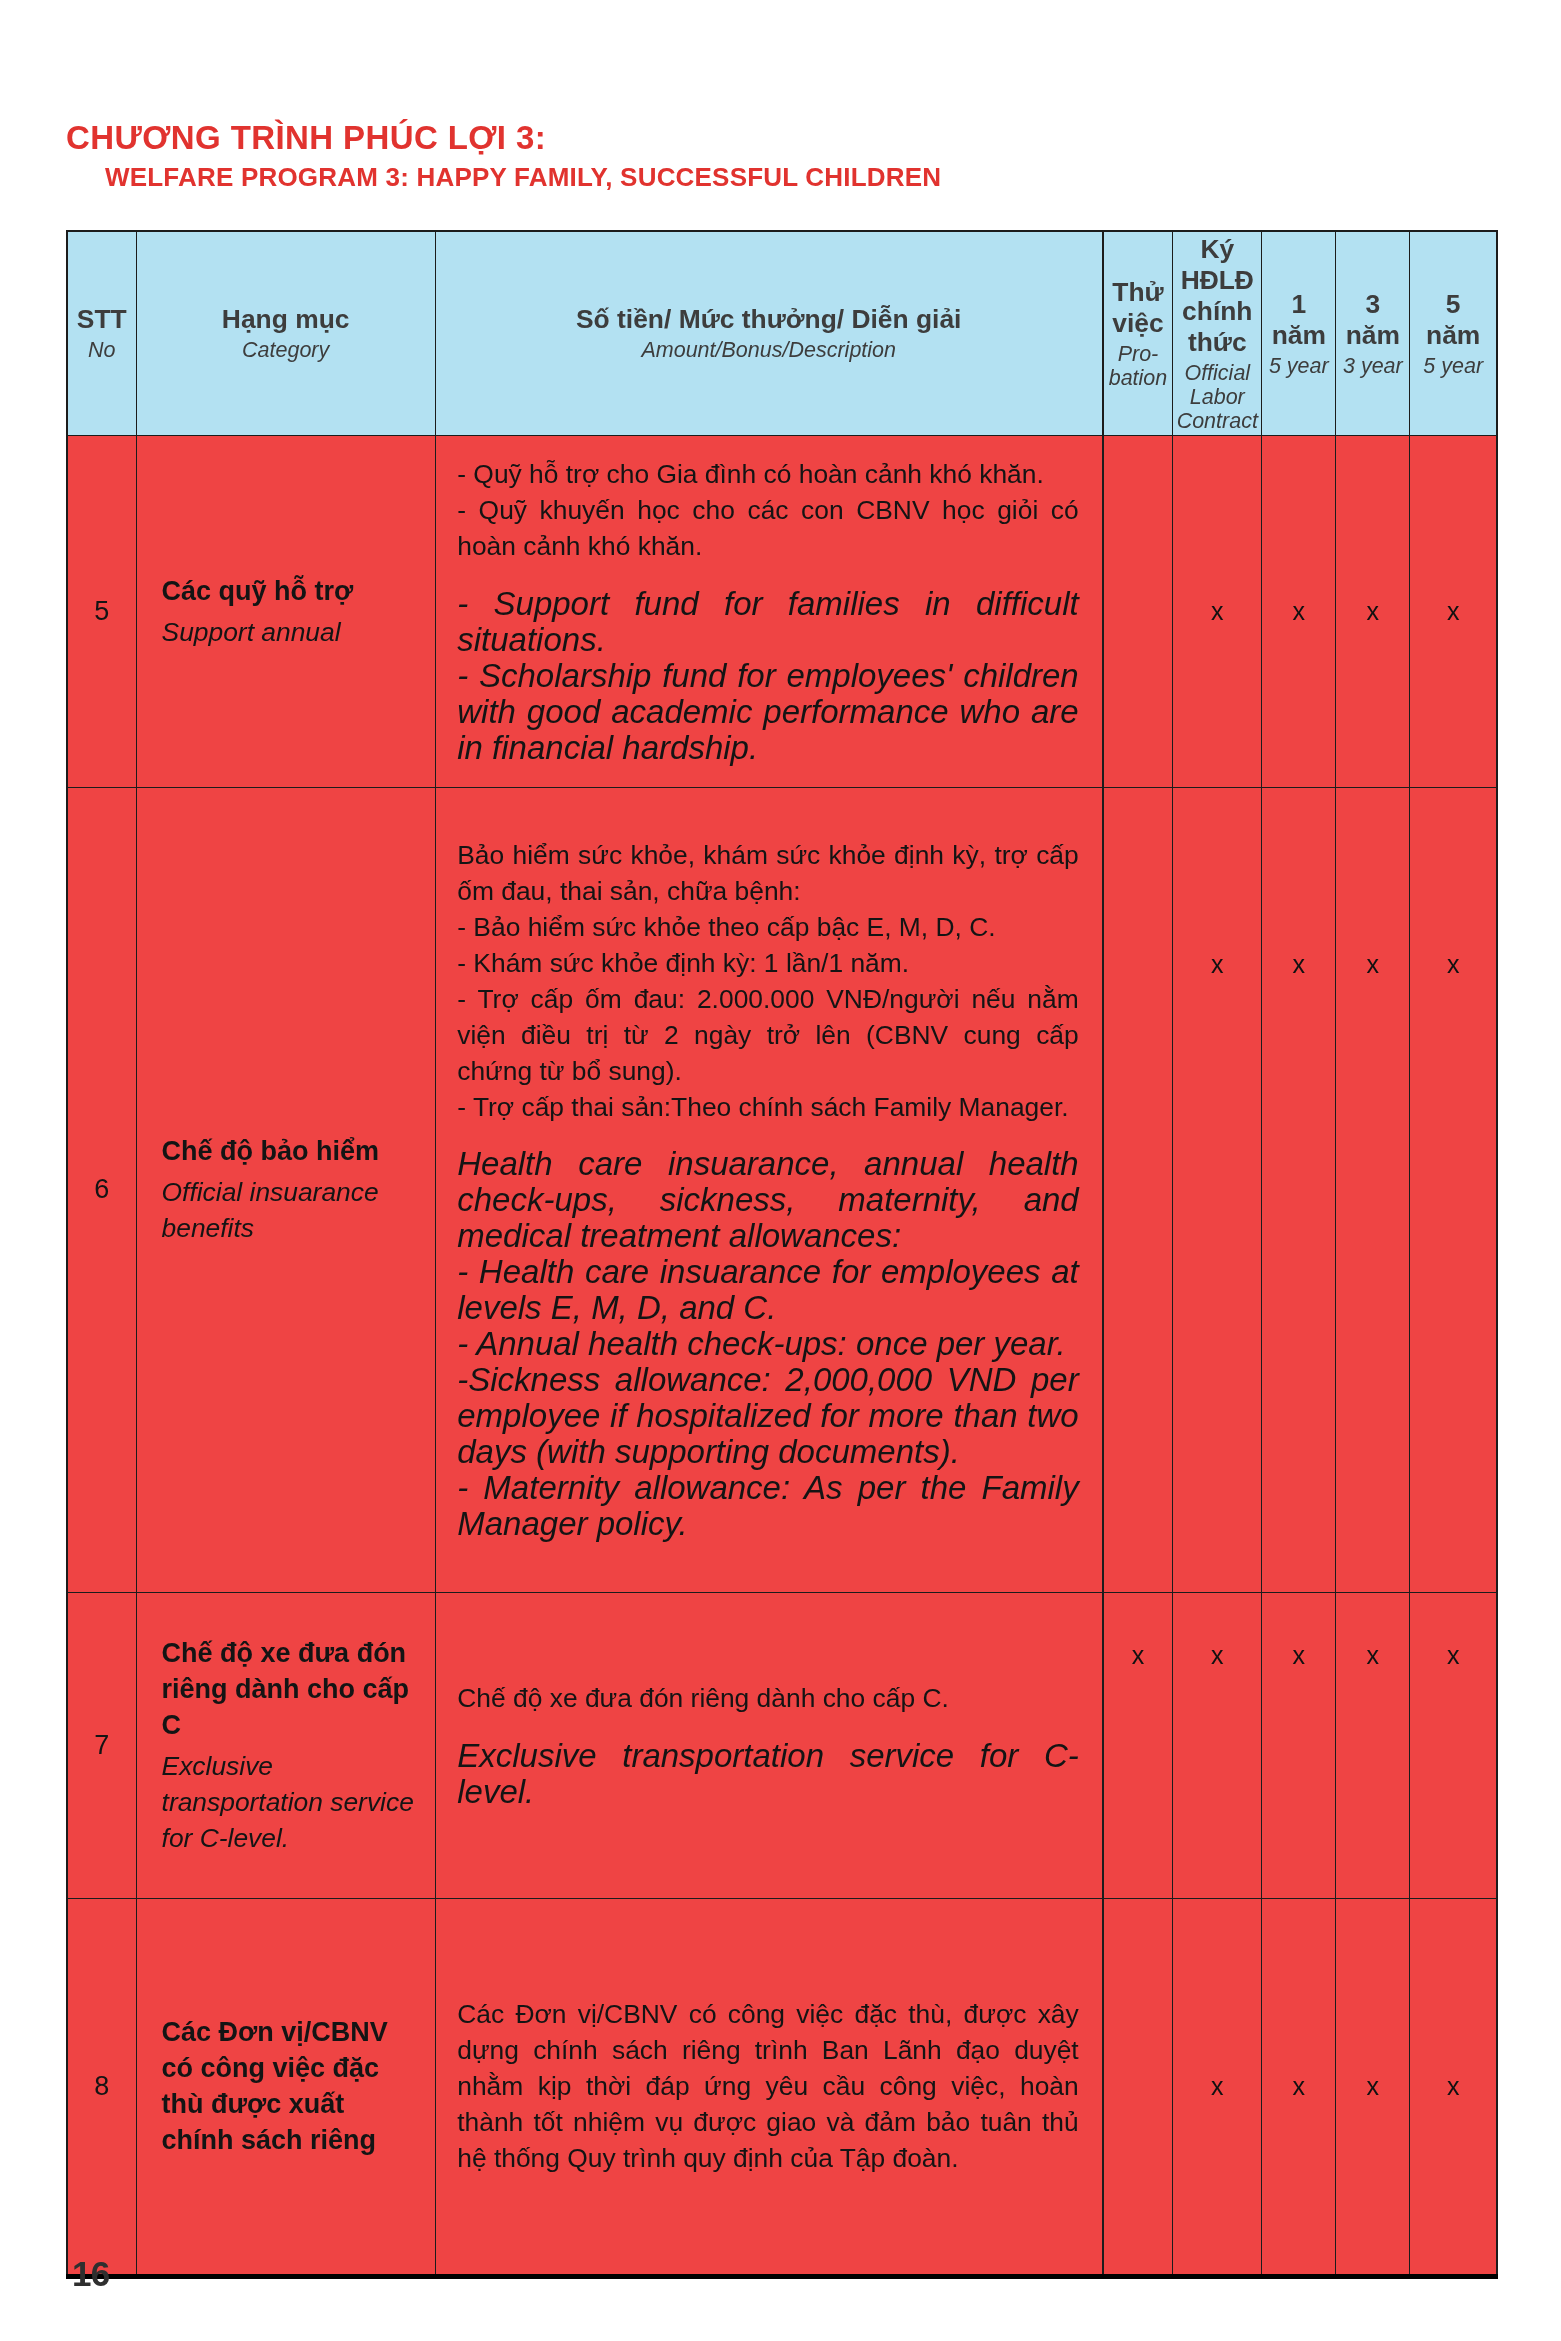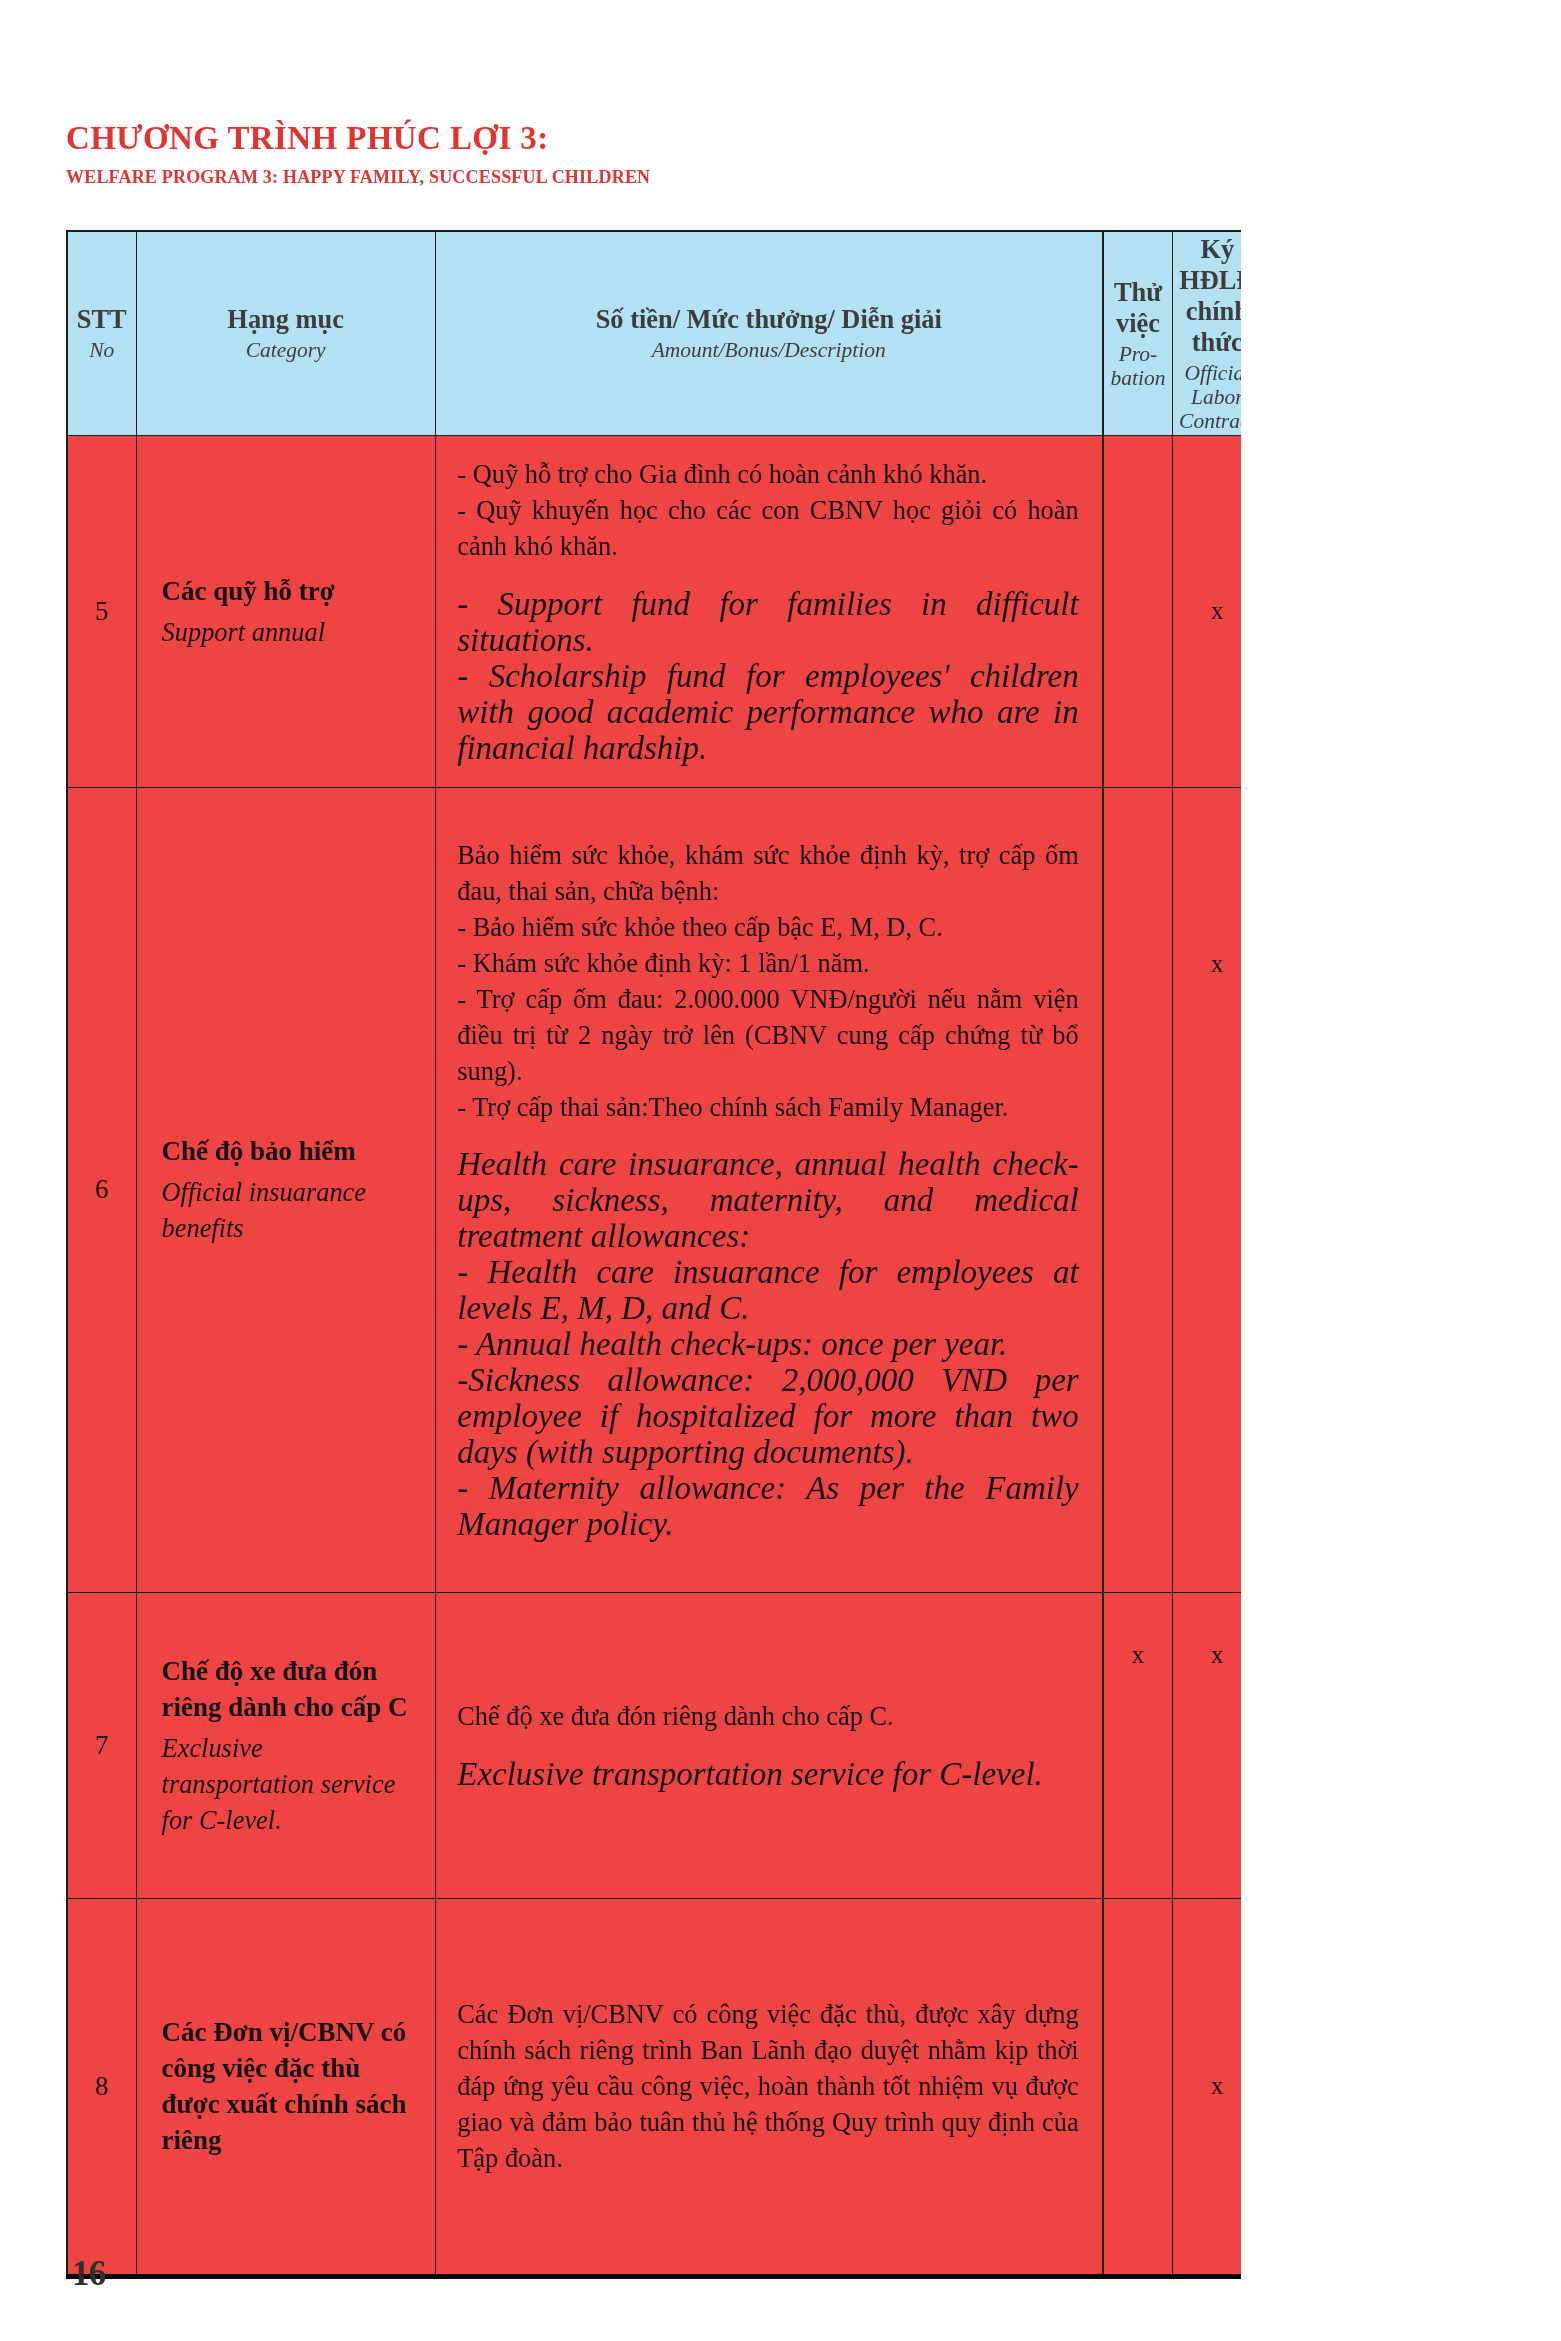--- a/index.html
+++ b/index.html
@@ -9,31 +9,31 @@
     --head-ink:#3d3d3d;
     --line:#1c1c1c;
   }
   *{box-sizing:border-box;}
   html,body{margin:0;padding:0;}
   body{
     width:1561px;height:2342px;background:#ffffff;
     font-family:"Liberation Sans","DejaVu Sans",sans-serif;
     color:var(--ink);
   }
-  .page{position:relative;width:1241px;height:2342px;overflow:hidden;background:#fff;font-family:Liberation Serif, serif;}
+  .page{position:relative;width:1561px;height:2342px;overflow:hidden;background:#fff;}
 
   
   .title-block{position:absolute;left:66px;top:119px;}
   .title-vn{
     color:var(--accent-red);
     font-weight:bold;font-size:33px;line-height:38px;letter-spacing:0.4px;
   }
   .title-en{
     color:var(--accent-red);
-    font-weight:bold;font-size:18px;line-height:26.4px;margin-top:7.4px;letter-spacing:0.2px;
+    font-weight:bold;font-size:26px;line-height:26.4px;margin-top:7.4px;letter-spacing:0.2px;margin-left:39px;
   }
 
   
   table.welfare{
     position:absolute;left:66px;top:230px;
     width:1432px;border-collapse:collapse;table-layout:fixed;
     border:2.5px solid var(--line);
     border-bottom:5.8px solid #000;
   }
   .welfare th,.welfare td{border:1.7px solid var(--line);overflow:hidden;}

